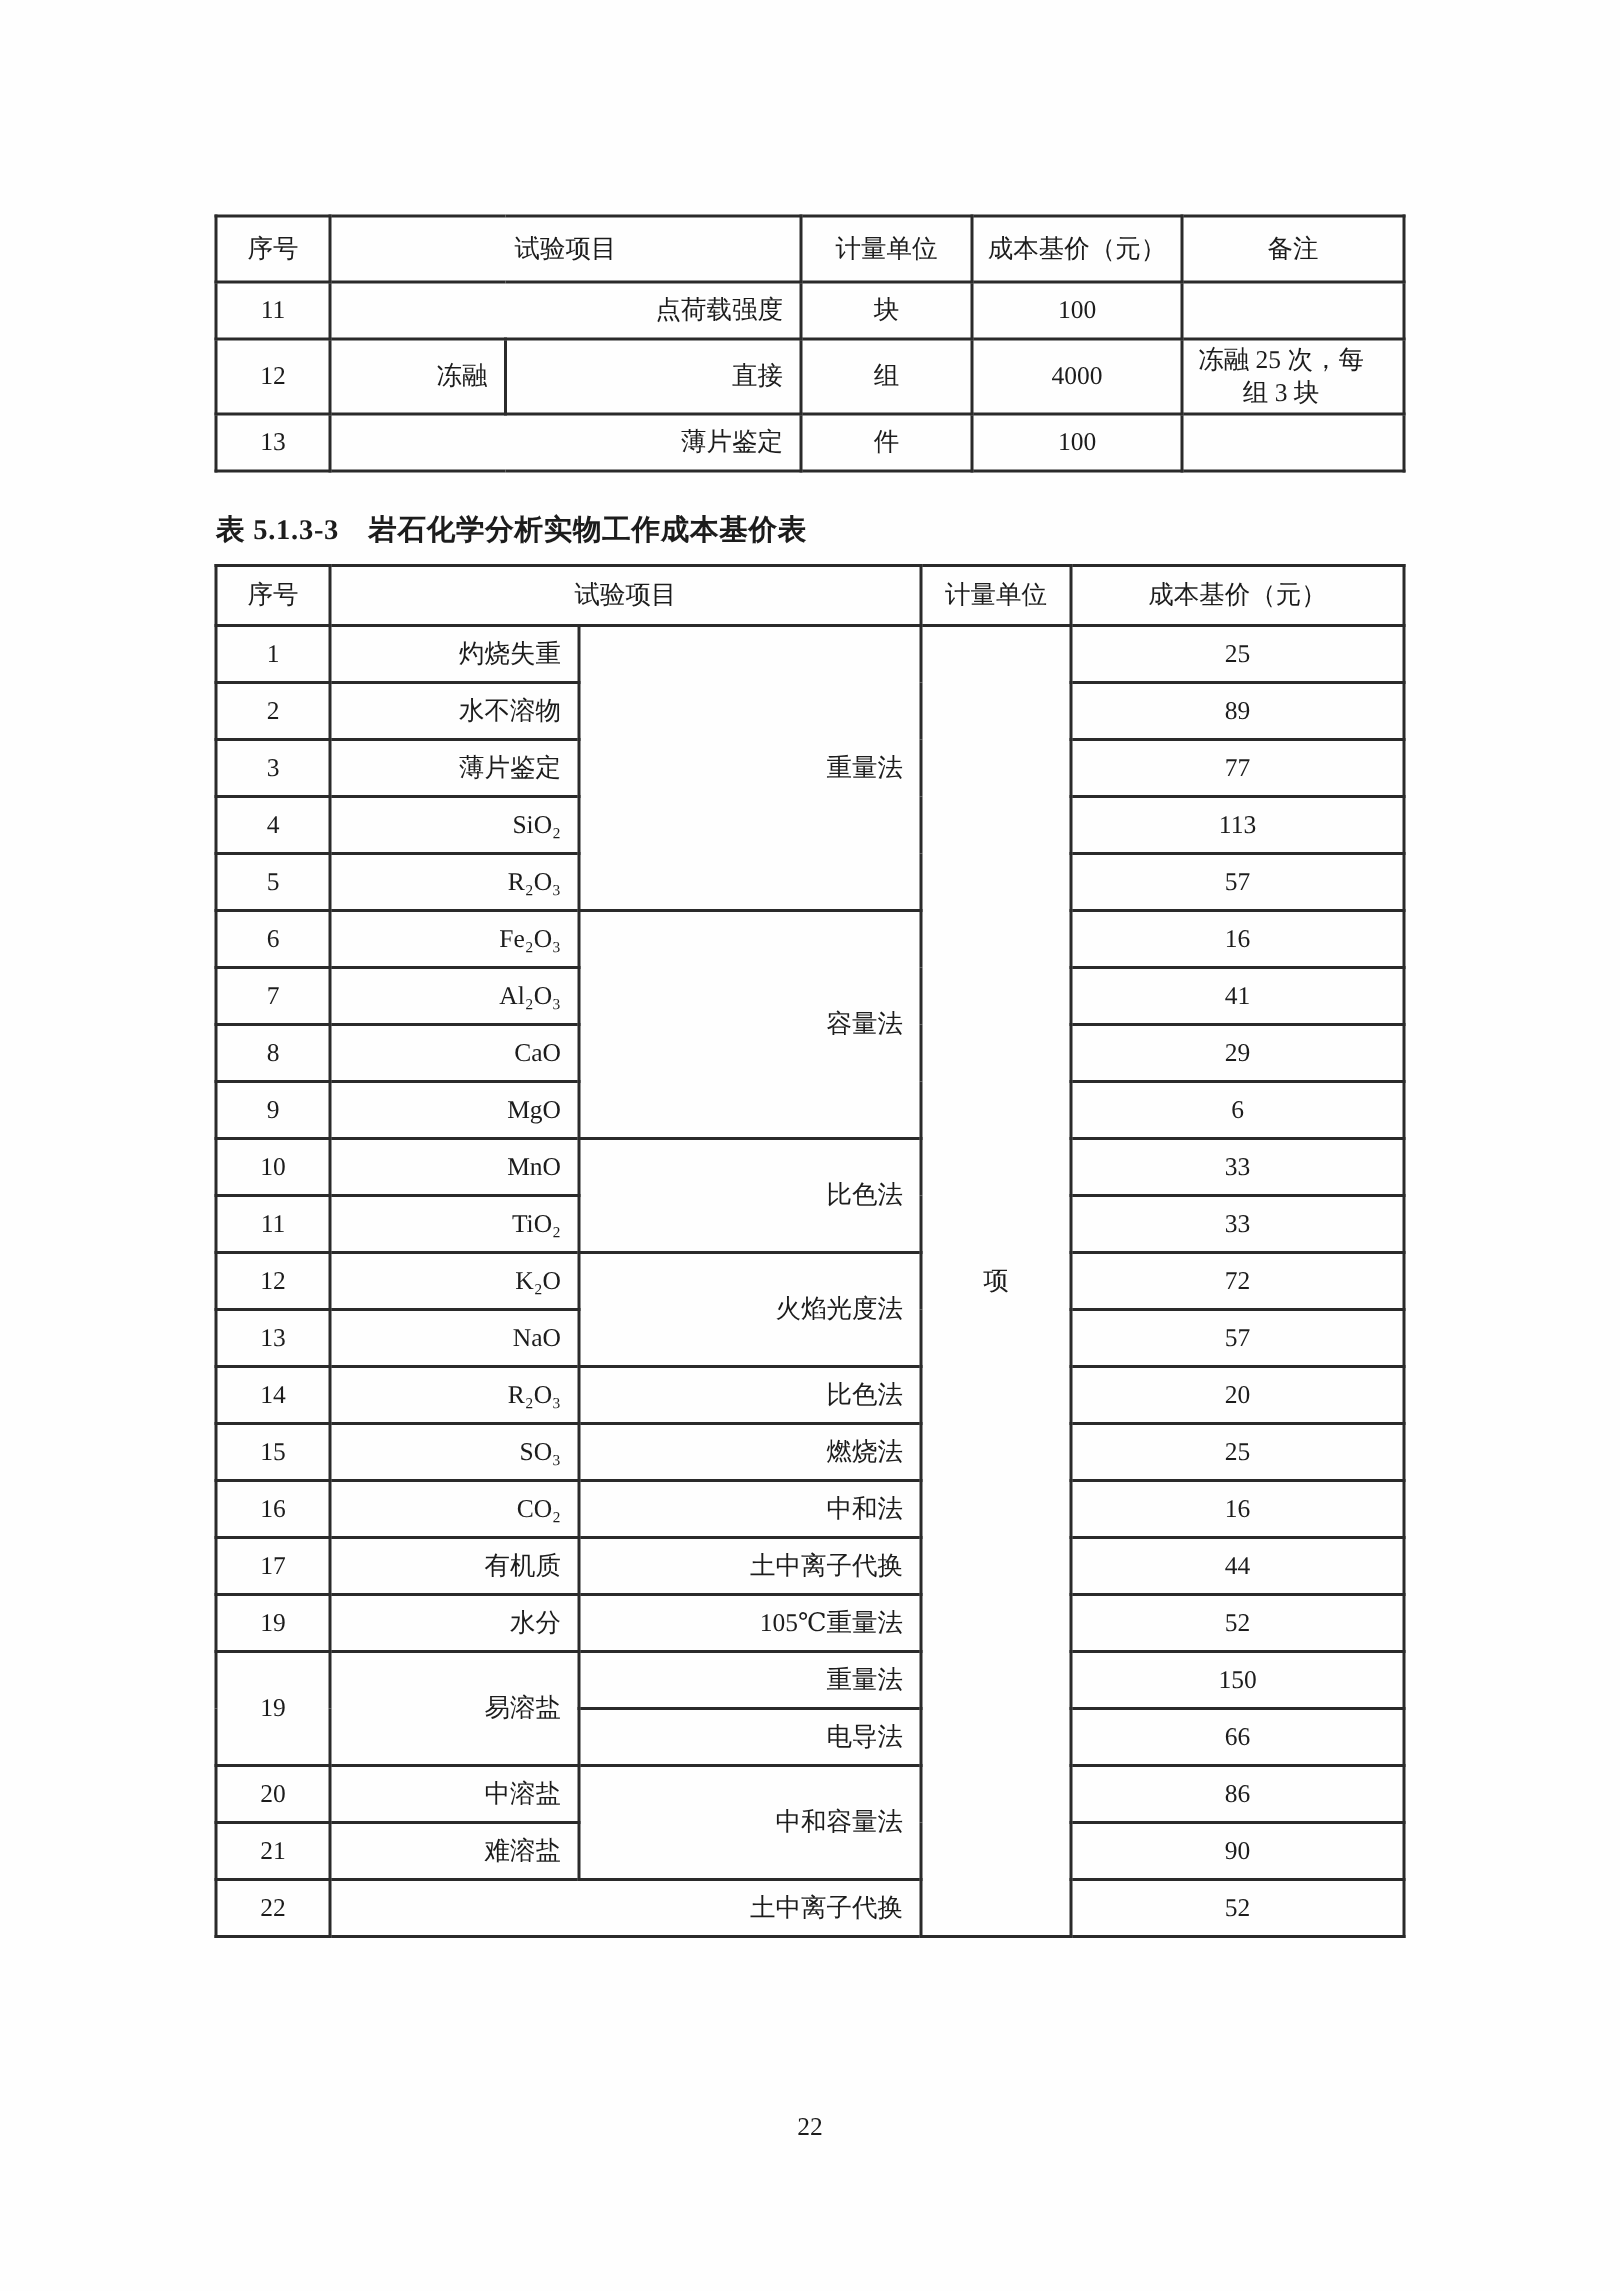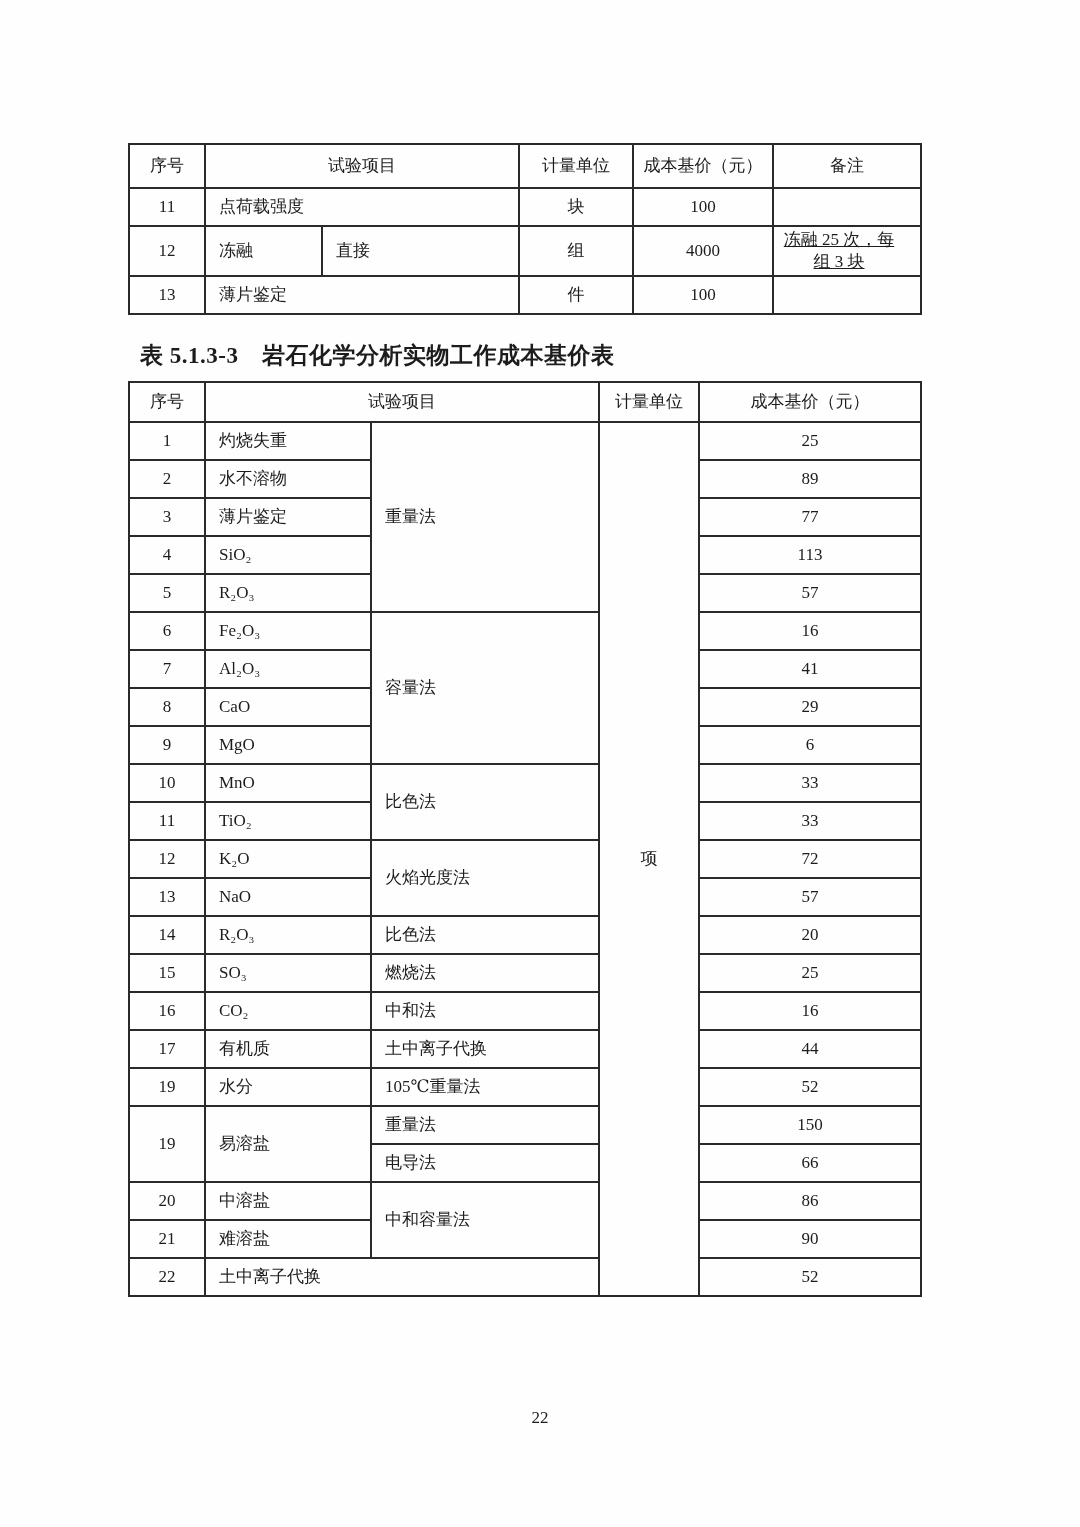--- a/index.html
+++ b/index.html
@@ -7,47 +7,47 @@
     position: relative;
     width: 1080px;
     height: 1527px;
     background: #fefefe;
     font-family: "Liberation Serif", "DejaVu Serif", serif;
     color: #1c1c1c;
     overflow: hidden;
   }
   .content {
     position: absolute;
-    left: 128px;
+    left: 143px;
     top: 143px;
     width: 792px;
   }
   table {
     border-collapse: collapse;
     table-layout: fixed;
     width: 792px;
   }
   td, th {
     border: 2px solid #2a2a2a;
     font-size: 17px;
     font-weight: normal;
     text-align: center;
     vertical-align: middle;
     padding: 0;
     line-height: 1.3;
     overflow: hidden;
   }
-  td.left { text-align: left; padding-left: 13px; padding-right: 0; }
+  td.left { text-align: right; padding-left: 13px; padding-right: 11px; }
   .t1 tr.hdr  { height: 44px; }
   .t1 tr.r38  { height: 38px; }
   .t1 tr.r50  { height: 50px; }
-  .t1 td.remark { padding-left: 8px; padding-right: 24px; text-decoration: underline; }
+  .t1 td.remark { padding-left: 8px; padding-right: 24px; }
   .caption {
-    margin: 25px 0 10px 12px;
-    font-size: 23px;
+    margin: 25px 0 10px 1px;
+    font-size: 19px;
     font-weight: bold;
     letter-spacing: 0.5px;
   }
   .t2 tr { height: 38px; }
   .t2 tr.hdr { height: 40px; }
   .pageno {
     position: absolute;
     top: 1408px;
     left: 0;
     width: 1080px;

